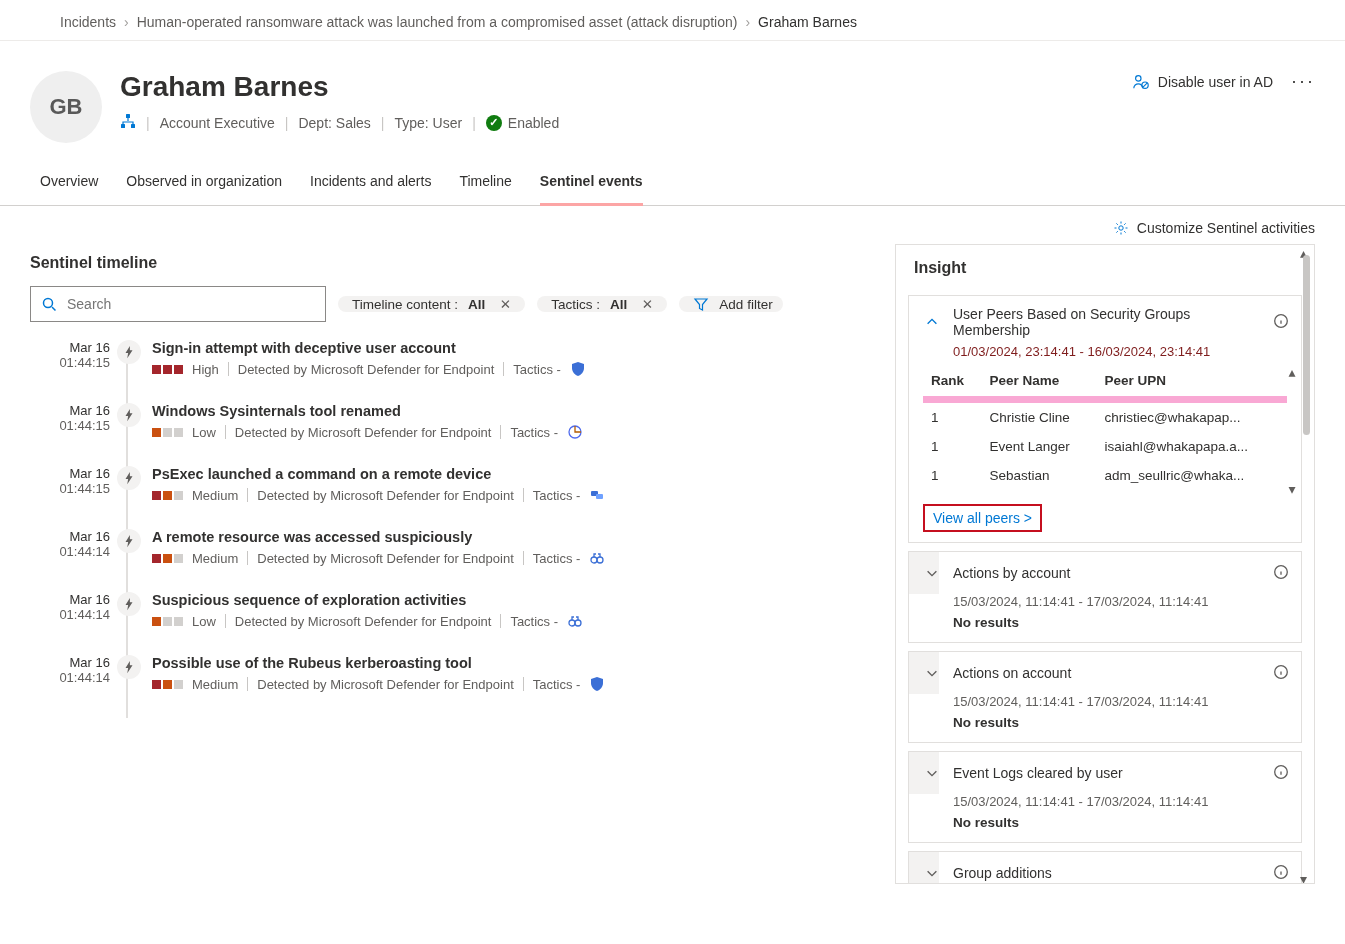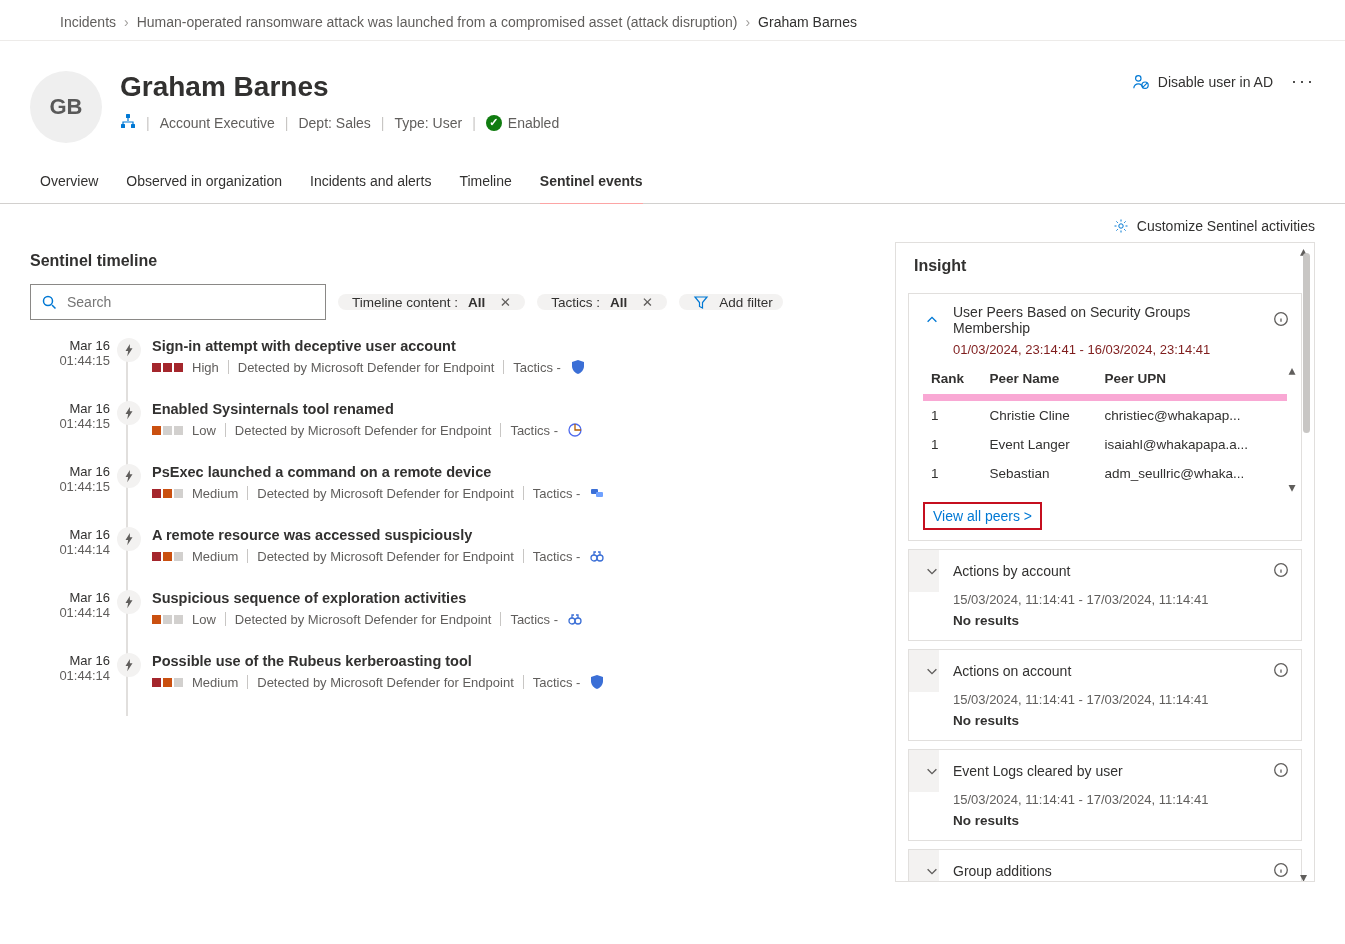--- a/index.html
+++ b/index.html
@@ -49,21 +49,21 @@
   .header-action svg{ width:18px;height:18px; fill:#0078d4;}
 
   
   .tabs {
     display:flex; gap:28px; padding: 10px 40px 0 40px;
     border-bottom:1px solid #d2d0ce;
     color:#323130;
     font-size:14px;
   }
   .tab { padding: 10px 0 14px 0; cursor:pointer; }
-  .tab.active { font-weight:600; border-bottom:1px solid #fca5a5; margin-bottom:-1px; }
+  .tab.active { font-weight:600; border-bottom:3px solid #fca5a5; margin-bottom:-1px; }
 
   
   .toolbar-right {
     display:flex; justify-content:flex-end; padding:14px 30px 8px 30px;
   }
   .link-action { display:inline-flex; align-items:center; gap:8px; color:#323130; cursor:pointer;}
   .link-action svg{ width:16px;height:16px; fill:#0078d4; stroke:#0078d4;}
 
   
   .main { display:flex; gap:20px; padding:0 30px 30px 30px;}
@@ -310,21 +310,21 @@
     <div class="tl-time">
       <div class="d">Mar 16</div>
               <div class="t">01:44:15</div>
     </div>
     <div class="tl-node">
       <svg viewBox="0 0 16 16">
                 <path d="M9 1L4 9h3l-1 6 6-9H9z"></path>
               </svg>
     </div>
     <div class="tl-body">
-      <div class="tl-title">Enabled Sysinternals tool renamed</div>
+      <div class="tl-title">Windows Sysinternals tool renamed</div>
       <div class="tl-sub">
         <span class="sev-blocks sev-low">
                   <span></span>
                   <span></span>
                   <span></span>
                 </span>
         <span>Low</span>
         <span class="vdiv"></span>
         <span>Detected by Microsoft Defender for Endpoint</span>
         <span class="vdiv"></span>

